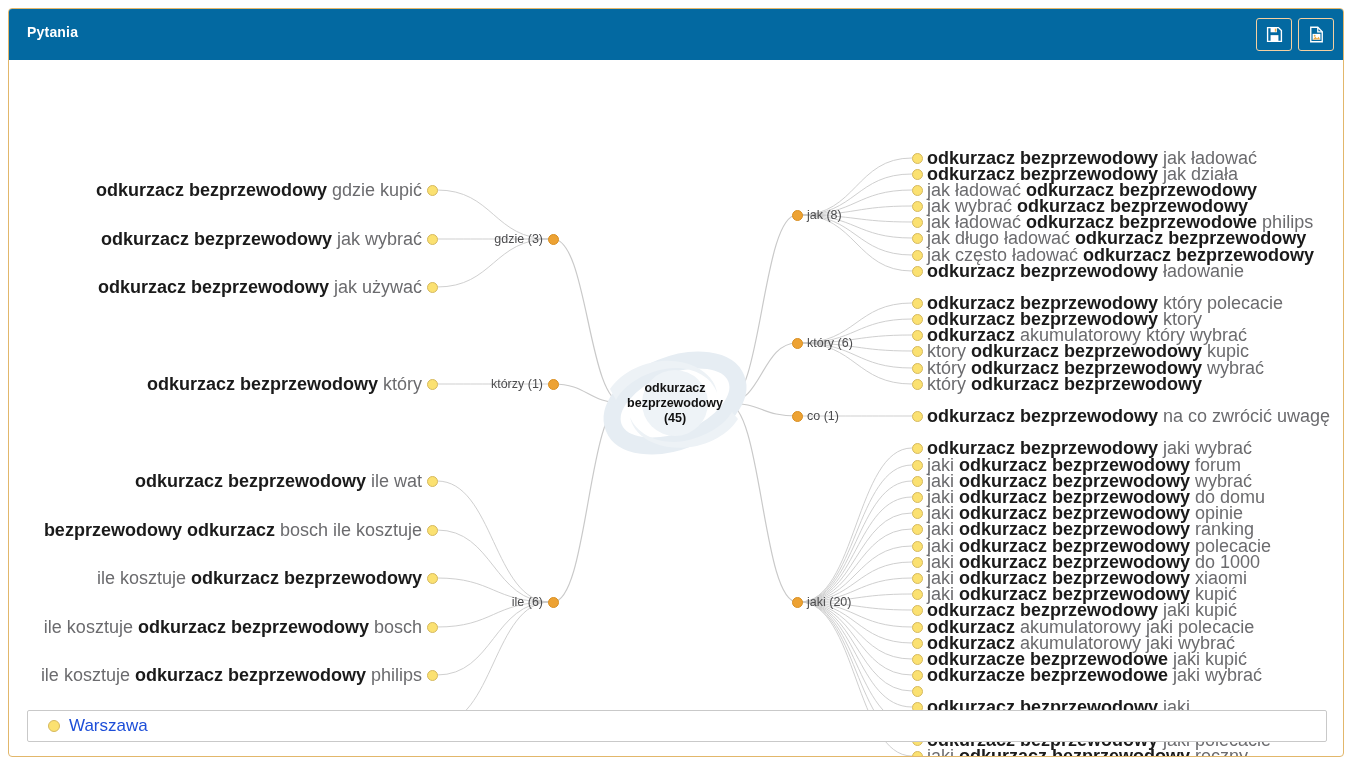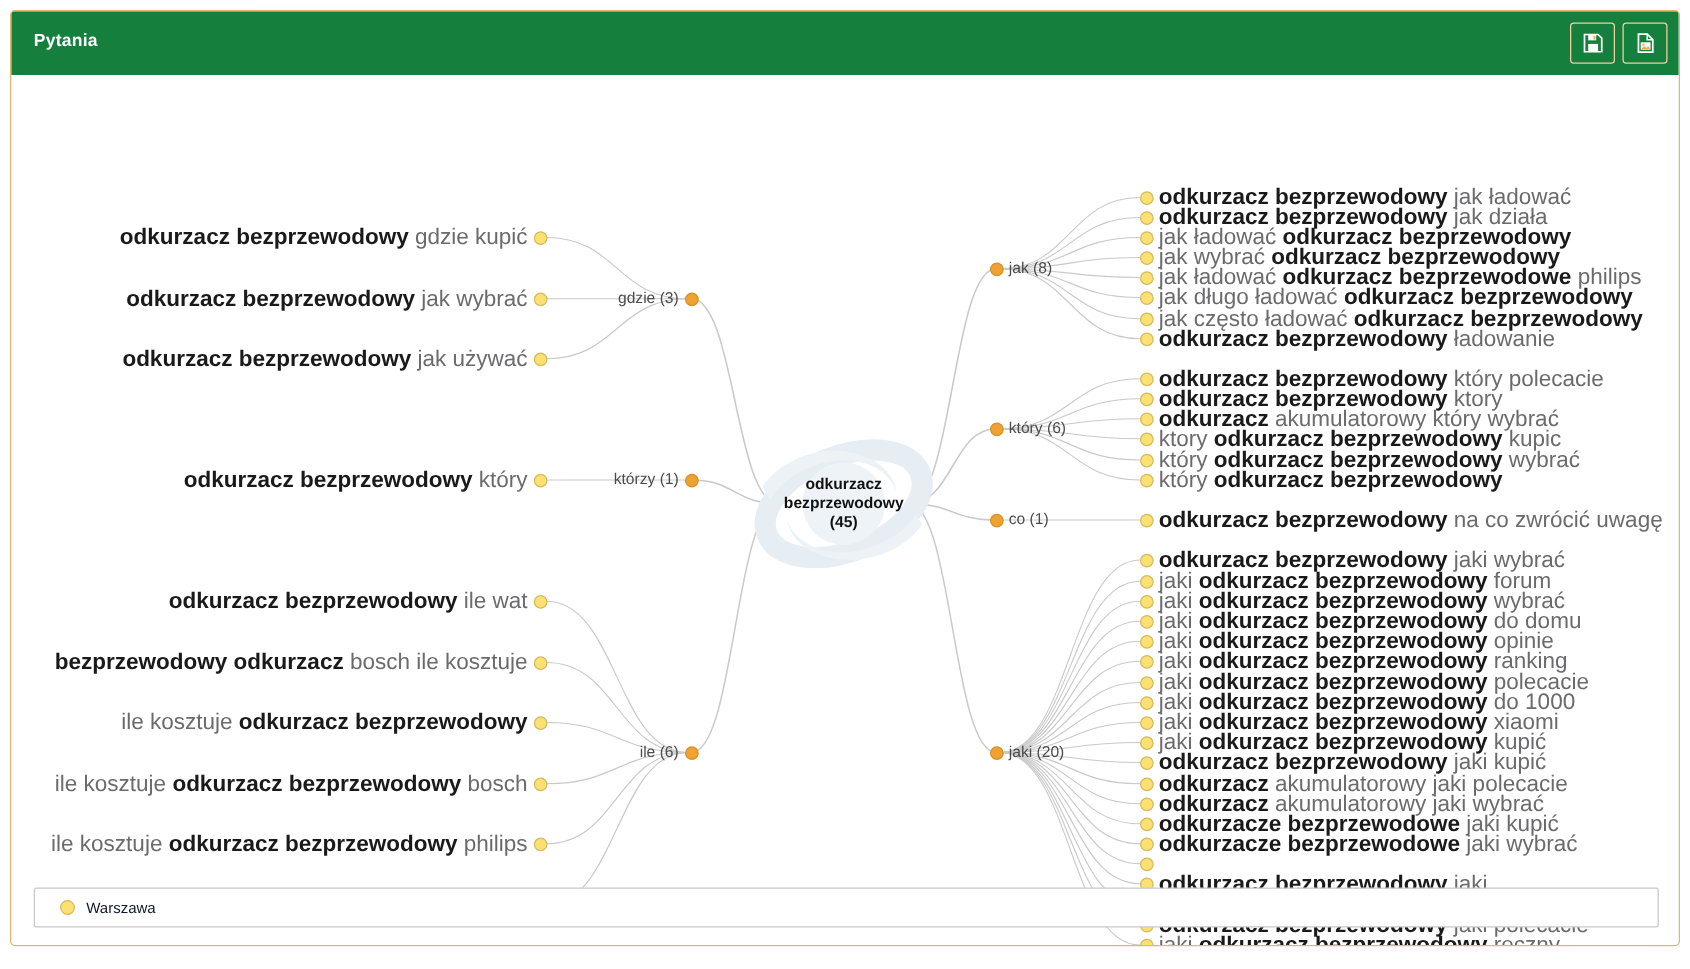--- a/index.html
+++ b/index.html
@@ -21,21 +21,21 @@
     border-radius: 4px;
     background: #ffffff;
     overflow: hidden;
   }
 
   
   #panel-header {
     position: absolute;
     left: 0; top: 0;
     width: 100%; height: 51px;
-    background: #15803d;
+    background: #0369a1;
   }
   #panel-title {
     position: absolute;
     left: 18px; top: 15px;
     font-size: 14px;
     font-weight: bold;
     color: #ffffff;
     letter-spacing: .2px;
   }
   .hdr-btn {
@@ -145,22 +145,22 @@
   }
   #legend-dot {
     width: 12px; height: 12px;
     border-radius: 50%;
     background: #fbe171;
     border: 1px solid #d6b95f;
     margin-left: 20px;
   }
   #legend-label {
     margin-left: 9px;
-    font-size: 12px;
-    color: #0f172a;
+    font-size: 17px;
+    color: #1d4ed8;
   }
 </style>
 </head>
 <body>
 
 <div id="panel">
 
   <div id="panel-header">
     <span id="panel-title">Pytania</span>
 

